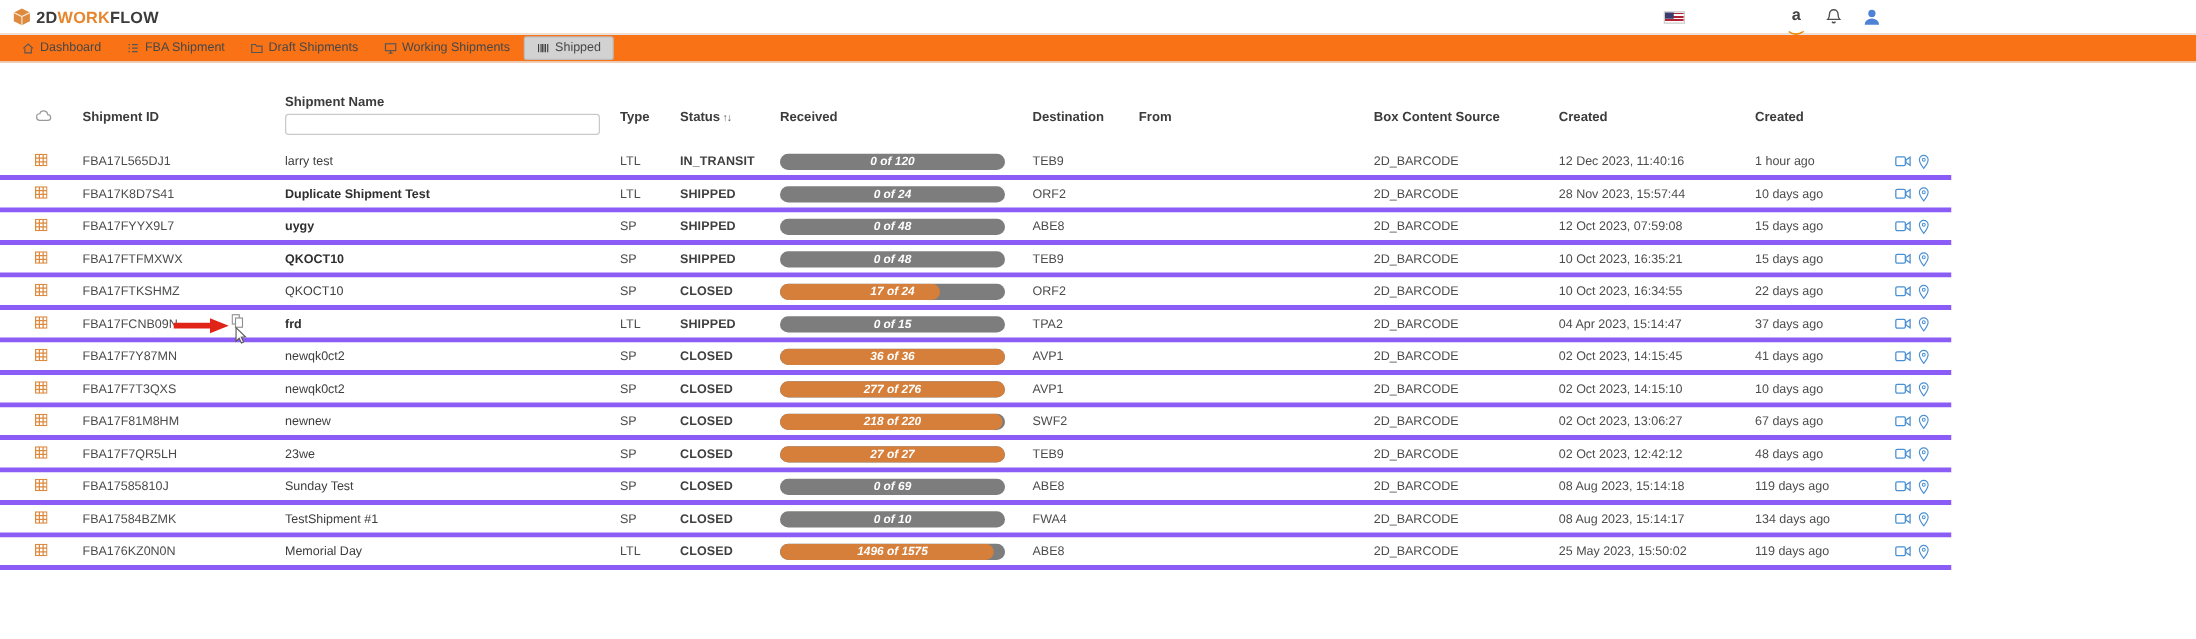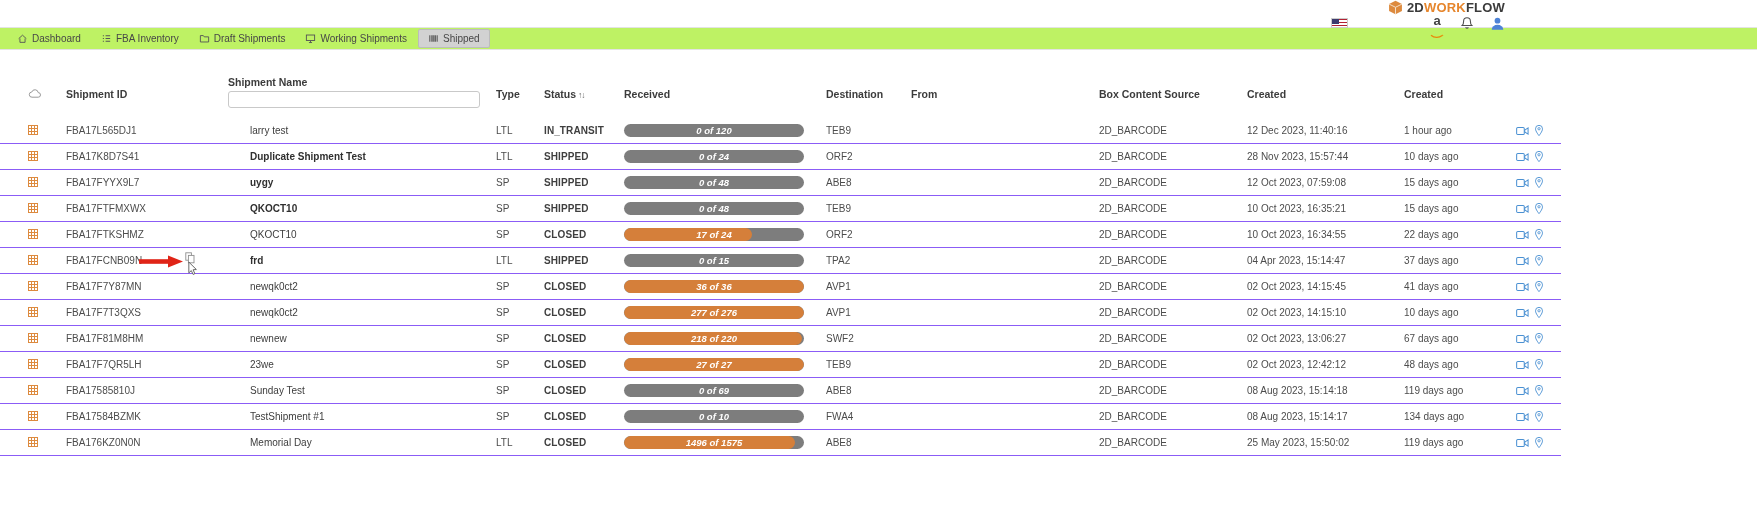--- a/index.html
+++ b/index.html
@@ -1,54 +1,54 @@
 <!DOCTYPE html>
 <html><head>
 <meta charset="utf-8">
 <style>
   * { margin:0; padding:0; box-sizing:border-box; }
   html,body { width:1757px; height:511px; background:#fff; overflow:hidden;
     font-family:"Liberation Sans", sans-serif; color:#444; position:relative; }
 
   
-  .topbar { height:27px; width:1551px; display:flex; align-items:flex-end;
-    padding:0 46px 0 10px; background:#fff;flex-direction:column; }
+  .topbar { height:27px; width:1551px; display:flex; align-items:center;
+    padding:0 46px 0 10px; background:#fff; }
   .logo { display:flex; align-items:center; gap:4px; cursor:pointer; }
   .logo-text { font-size:13px; font-weight:bold; letter-spacing:.2px; color:#3b3b3b; }
   .logo-text .orange { color:#e6862d; }
   .topbar-right { margin-left:auto; display:flex; align-items:center; }
   .flag { width:17px; height:10px; position:relative;
     background:repeating-linear-gradient(180deg,#b22234 0 1.4px,#ffffff 1.4px 2.8px);
     border:0.5px solid #ccc; }
   .flag .canton { position:absolute; left:0; top:0; width:7px; height:5px; background:#3c3b6e; }
   .amazon { margin-left:82px; position:relative; width:14px; height:16px; }
   .amazon .a { font-size:13px; font-weight:bold; color:#444; line-height:11px; display:block; text-align:center; }
   .ticon { margin-left:16px; display:inline-flex; align-items:center; cursor:pointer; }
 
   
-  .navbar { height:23px; width:100%; background:#bef264;
+  .navbar { height:23px; width:100%; background:#f97316;
     border-top:1px solid #e3e3e3; border-bottom:1px solid #e3e3e3;
     display:flex; align-items:center; padding-left:8px; gap:2px; }
   .nav-item { display:flex; align-items:center; gap:4px; font-size:10px; color:#474747;
     padding:3px 9px; cursor:pointer; white-space:nowrap; }
   .nav-item.active { background:#d2d2d2; border:1px solid #bcbcbc; border-radius:2px; }
   .nav-ic { display:inline-flex; }
 
   
   .table-wrap { width:1561px; padding-top:20px; position:relative; }
   .grid-row { display:grid; align-items:center; padding-left:28px;
     grid-template-columns:38px 162px 268px 48px 80px 202px 85px 188px 148px 157px 112px 45px; }
   .thead { height:48px; font-size:10.5px; font-weight:bold; color:#3c3c3c; }
   .thead .hcell { cursor:pointer; }
   .hname { align-self:start; display:flex; flex-direction:column; padding-top:6px; }
   .hname input { margin-top:3px; width:252px; height:17px; border:1px solid #c9c9c9;
     border-radius:3px; font-size:10px; padding:0 4px; outline:none; }
   .sort { font-size:8.5px; color:#666; margin-left:2px; letter-spacing:-1px; }
-  .row { height:26px; font-size:10px; color:#4c4c4c; border-bottom:1px solid #8b5cf6; background:#fff; }
-  .row .name { color:#3d3d3d;margin-left:22px; }
+  .row { height:26px; font-size:10px; color:#4c4c4c; border-bottom:4px solid #8b5cf6; background:#fff; }
+  .row .name { color:#3d3d3d; }
   .row .name.bold { font-weight:bold; color:#2f2f2f; }
   .row .status { font-weight:bold; font-size:10px; color:#3f3f3f; letter-spacing:.1px; }
   .bar { position:relative; width:180px; height:13px; border-radius:7px; background:#7d7d7d; overflow:hidden; }
   .bar-fill { position:absolute; left:0; top:0; bottom:0; background:#d57f3a; border-radius:7px; }
   .bar-label { position:absolute; inset:0; display:flex; align-items:center; justify-content:center;
     color:#fff; font-size:9.5px; font-weight:bold;font-style:italic; }
   .actions { display:flex; gap:5px; align-items:center; }
   .actions span { cursor:pointer; display:inline-flex; }
   .expand-ic { display:inline-flex; cursor:pointer; }
 
@@ -107,21 +107,21 @@
         </svg>
       </span>
     <span>Dashboard</span>
   </div>
   <div class="nav-item">
     <span class="nav-ic">
         <svg width="11" height="11" viewBox="0 0 12 12">
           <path d="M2 3h1.2M5 3h5M2 6h1.2M5 6h5M2 9h1.2M5 9h5" stroke="#555" stroke-width="1.1"></path>
         </svg>
       </span>
-    <span>FBA Inventory</span>
+    <span>FBA Shipment</span>
   </div>
   <div class="nav-item">
     <span class="nav-ic">
         <svg width="11" height="11" viewBox="0 0 12 12">
           <path d="M1.5 2.8h3.2l1 1.4h4.8v5.6H1.5z" fill="none" stroke="#555" stroke-width="1"></path>
         </svg>
       </span>
     <span>Draft Shipments</span>
   </div>
   <div class="nav-item">

